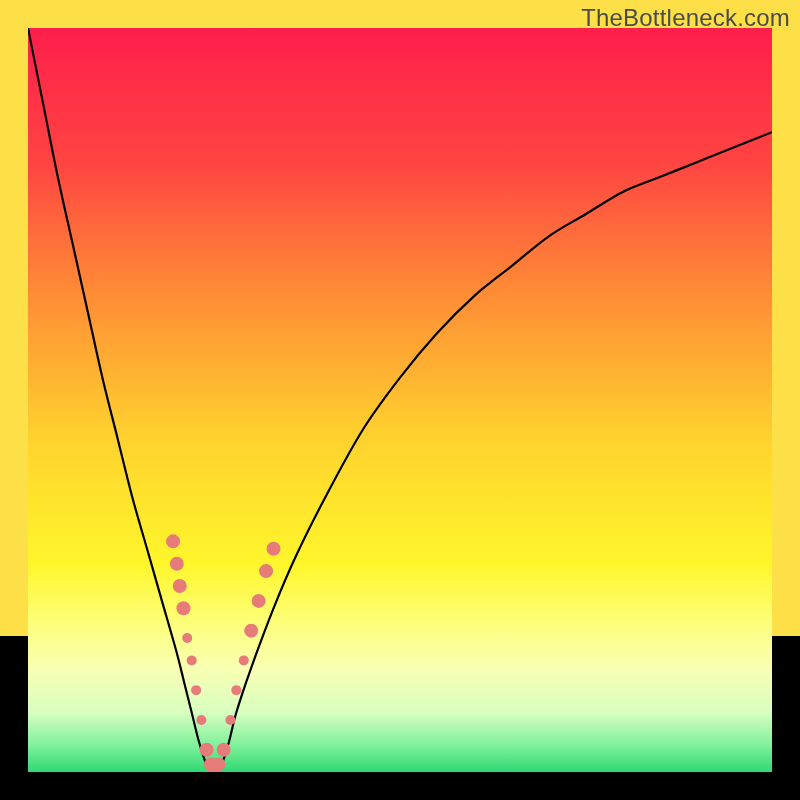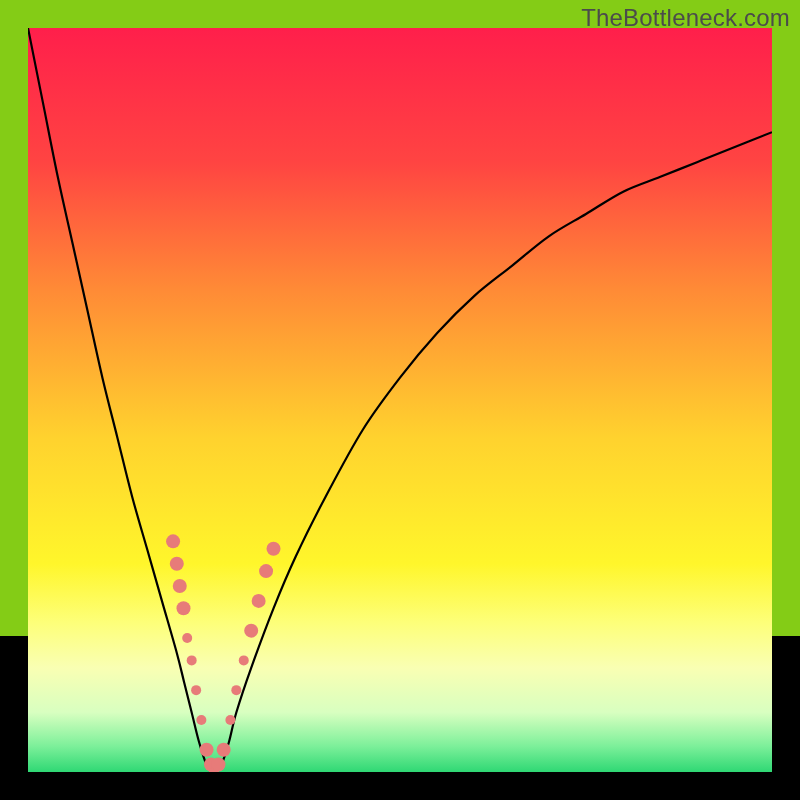--- a/index.html
+++ b/index.html
@@ -10,21 +10,21 @@
     overflow: hidden;
     background: #000;
     font-family: Arial, Helvetica, sans-serif;
   }
   .frame {
     position: absolute;
     left: 0;
     top: 0;
     width: 800px;
     height: 636px;
-    background: #84cc16;
+    background: #fde047;
   }
   .plot-area {
     position: absolute;
     left: 28px;
     top: 28px;
     width: 744px;
     height: 744px;
   }
   .watermark {
     position: absolute;

